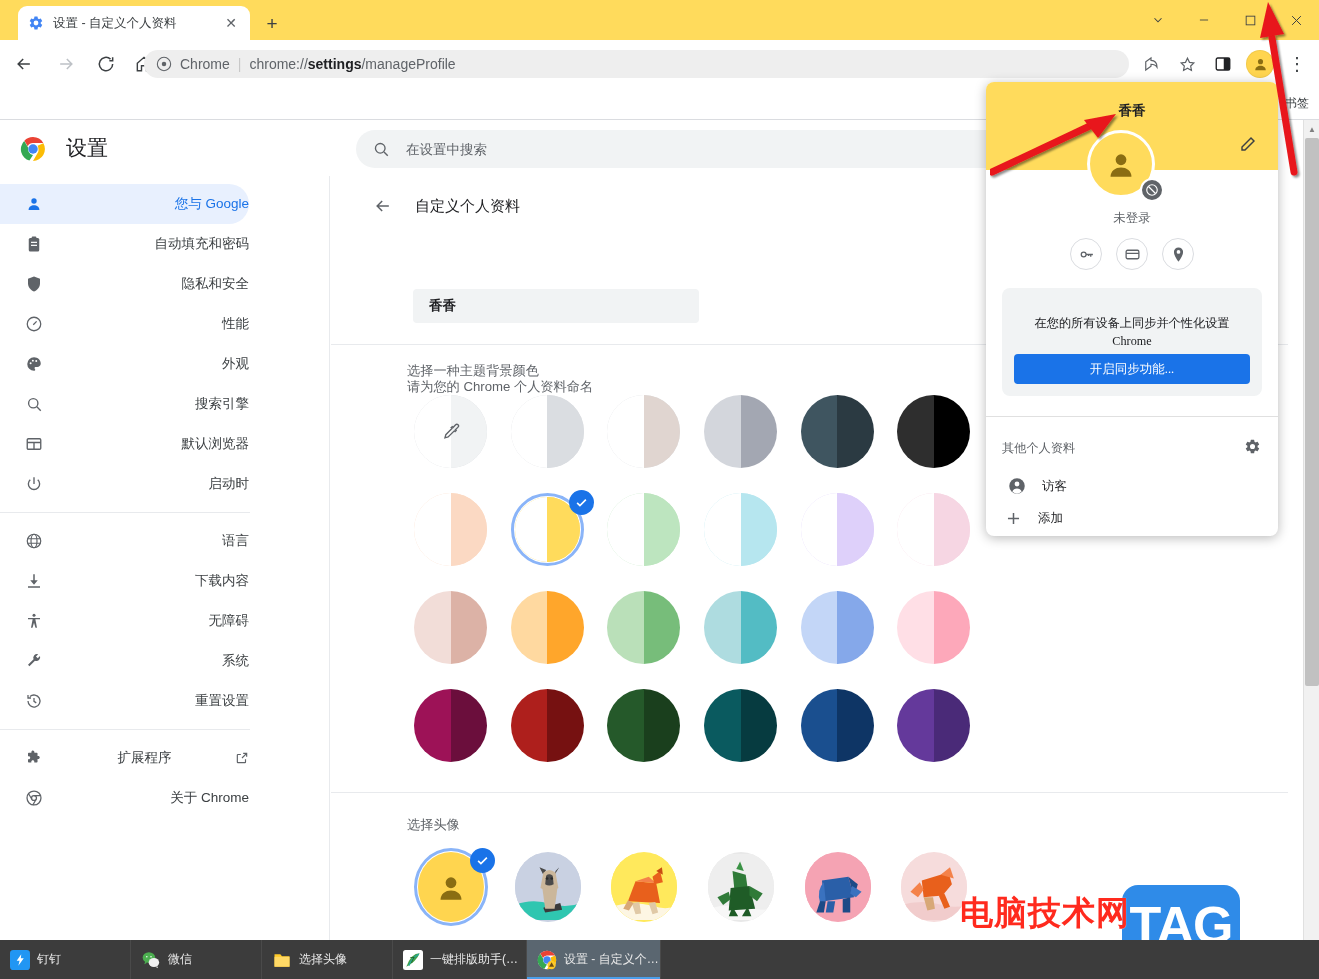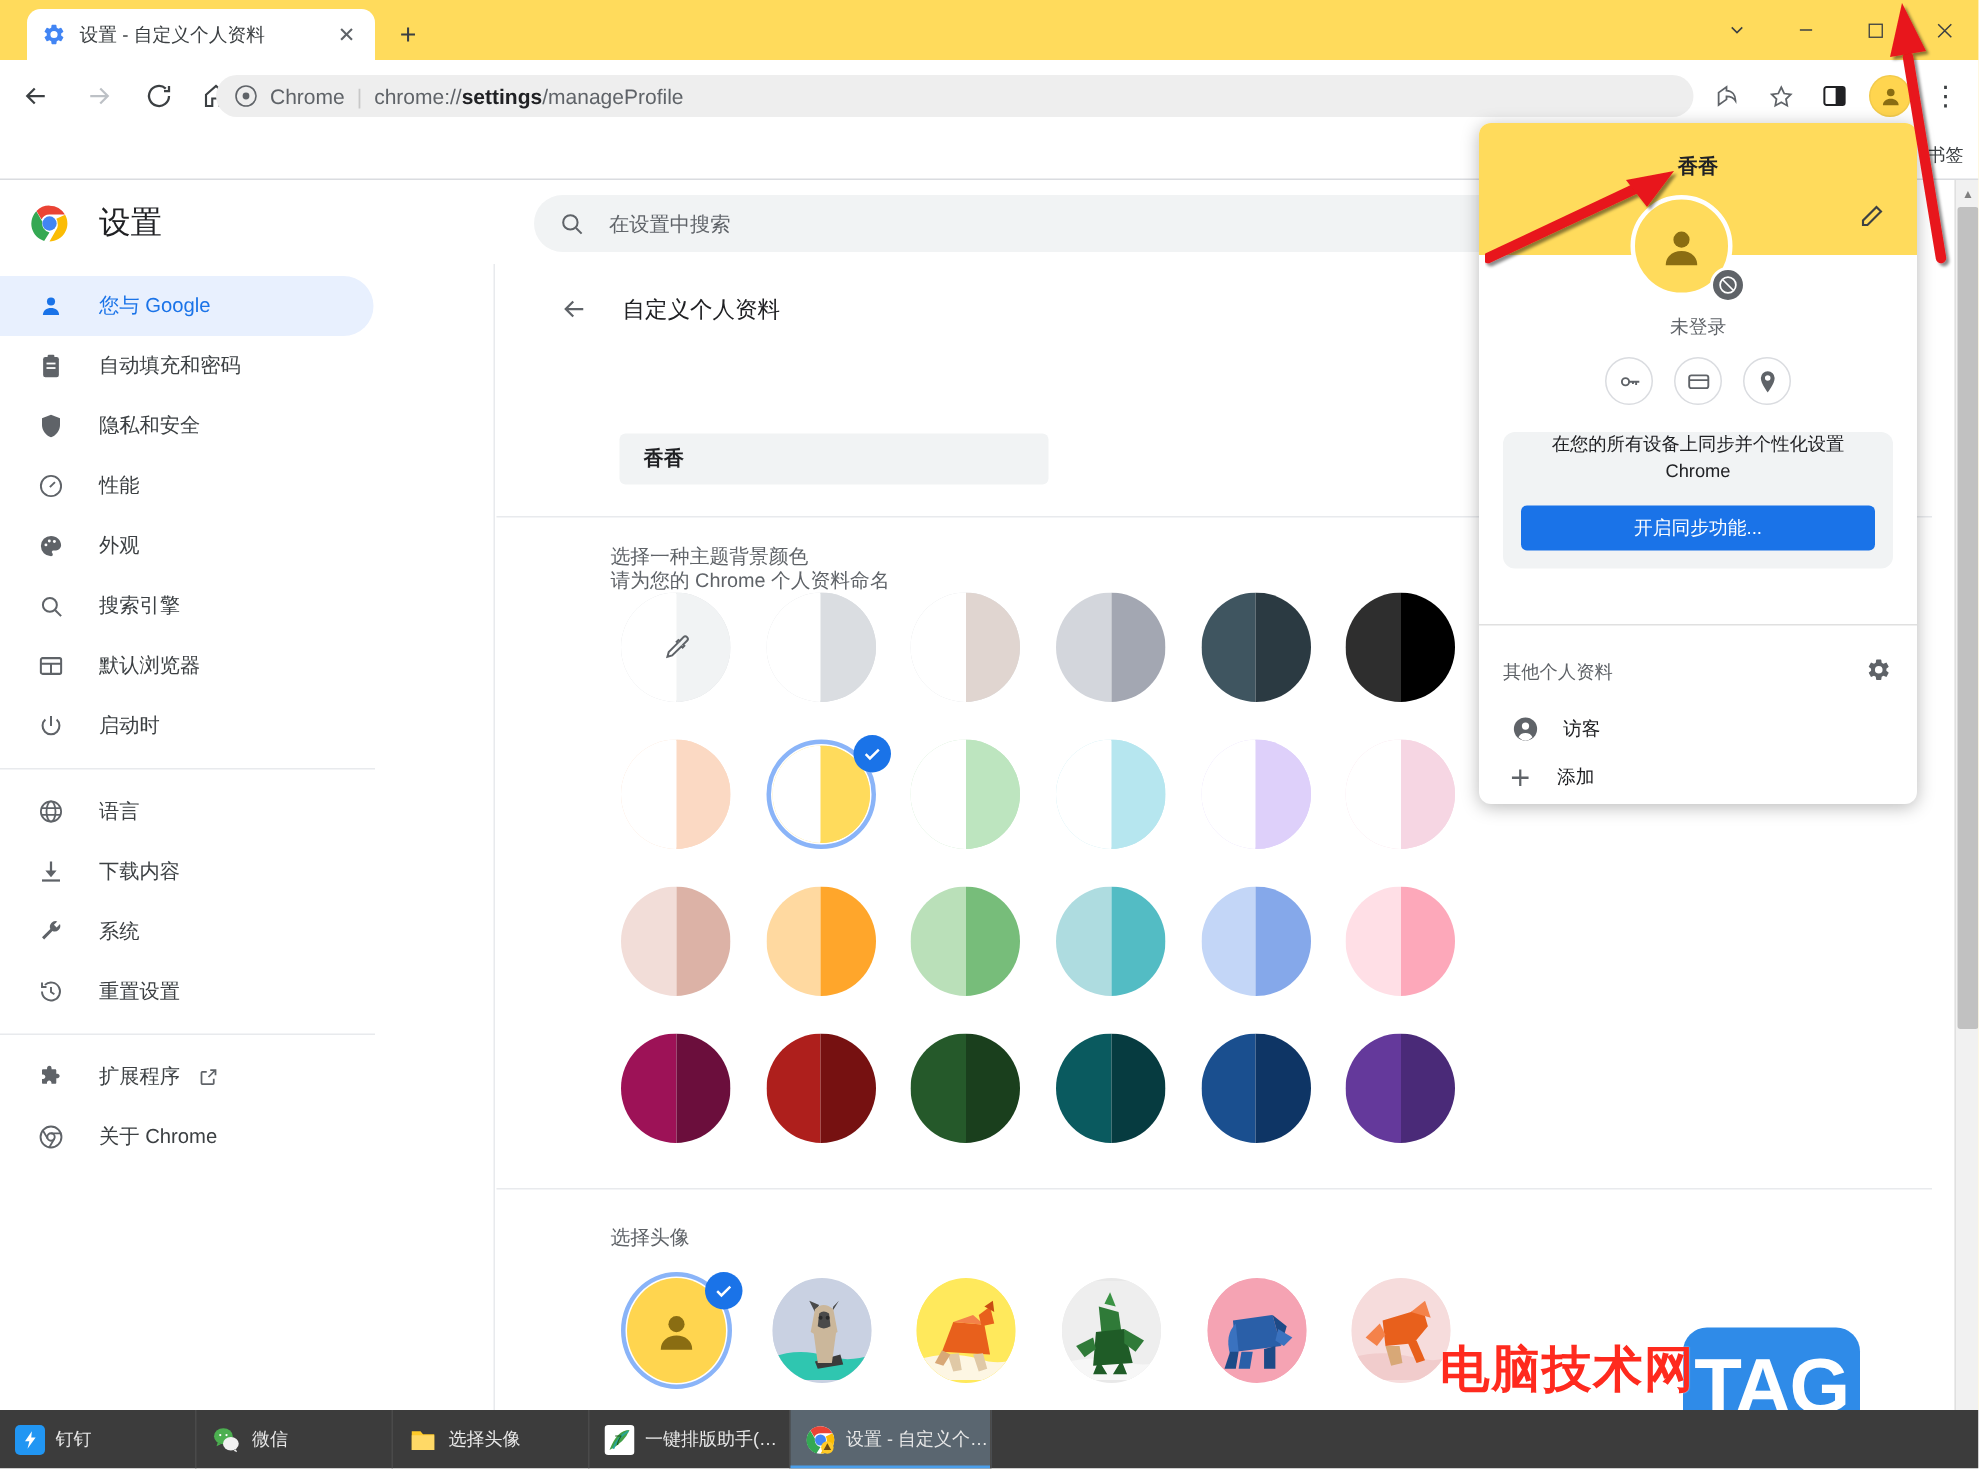--- a/index.html
+++ b/index.html
@@ -99,20 +99,21 @@
 
   
   #sidebar {
     position:absolute; left:0; top:56px; width:330px; height:764px; background:#ffffff;
     border-right:1px solid #e8eaed; padding-top:8px;
   }
   .nav-item {
     height:40px; display:flex; align-items:center; padding-left:24px;
     border-radius:0 20px 20px 0; margin-right:80px; color:#3c4043; font-size:13.5px;
     cursor:pointer;
+    justify-content:space-between;
   }
   .nav-item .n-ico { width:20px; height:20px; flex:0 0 20px; margin-right:22px; color:#5f6368;
                      display:flex; align-items:center; justify-content:center; }
   .nav-item.active { background:#e8f0fe; color:#1a73e8; }
   .nav-item.active .n-ico { color:#1a73e8; }
   .nav-sep { height:1px; background:#e8eaed; margin:8px 0 8px 0; width:250px; }
   .ext-link { margin-left:12px; width:14px; height:14px; color:#5f6368; display:inline-flex; }
 
   
   #main { position:absolute; left:331px; top:56px; width:957px; height:764px; background:#ffffff; overflow:hidden; }
@@ -216,22 +217,22 @@
     font-size:12.5px; color:#5f6368;
   }
   #pp-actions {
     position:absolute; left:0; top:156px; width:292px; display:flex; justify-content:center; gap:14px;
   }
   .pp-act {
     width:32px; height:32px; border-radius:50%; border:1px solid #dadce0;
     display:flex; align-items:center; justify-content:center; color:#5f6368;
   }
   #pp-sync-card {
-    position:absolute; left:16px; top:206px; width:260px; height:91px;
-    background:#f1f3f4; border-radius:8px; padding:0 12px 12px 12px; text-align:center;
+    position:absolute; left:16px; top:206px; width:260px; height:108px;
+    background:#f1f3f4; border-radius:8px; padding:27px 12px 12px 12px; text-align:center;font-family:Liberation Serif, serif;
   }
   #pp-sync-text { font-size:12.2px; color:#202124; line-height:1.45; }
   #pp-sync-btn {
     position:absolute; left:12px; bottom:12px; width:236px; height:30px;
     background:#1a73e8; border-radius:4px; color:#fff; font-size:12.5px;
     display:flex; align-items:center; justify-content:center; font-weight:500;
   }
   #pp-divider { position:absolute; left:0; top:334px; width:292px; height:1px; background:#e0e0e0; }
   #pp-other-label { position:absolute; left:16px; top:358px; font-size:12.2px; color:#5f6368; }
   #pp-gear { position:absolute; right:14px; top:352px; width:24px; height:24px;
@@ -507,20 +508,29 @@
         <span>语言</span>
       </div>
       <div class="nav-item">
         <span class="n-ico">
           <svg viewBox="0 0 24 24" width="18" height="18">
               <path fill="currentColor" d="M11 3h2v8h4l-5 6-5-6h4z"></path>
               <rect x="4" y="19" width="16" height="2" fill="currentColor"></rect>
             </svg>
         </span>
         <span>下载内容</span>
+      </div>
+      <div class="nav-item">
+        <span class="n-ico">
+          <svg viewBox="0 0 24 24" width="18" height="18">
+              <circle cx="12" cy="4.2" r="2" fill="currentColor"></circle>
+              <path fill="currentColor" d="M4 8h16v1.8h-6.2L16 21h-2l-2-6.6L10 21H8l2.2-11.2H4z"></path>
+            </svg>
+        </span>
+        <span>无障碍</span>
       </div>
       <div class="nav-item">
         <span class="n-ico">
           <svg viewBox="0 0 24 24" width="18" height="18">
               <path fill="currentColor" d="M20 5.4a5 5 0 01-6.7 6.2L5.9 19 4 17.1l7.4-7.4A5 5 0 0117.6 3l-3 3 2.4 2.4z"></path>
             </svg>
         </span>
         <span>系统</span>
       </div>
       <div class="nav-item">

